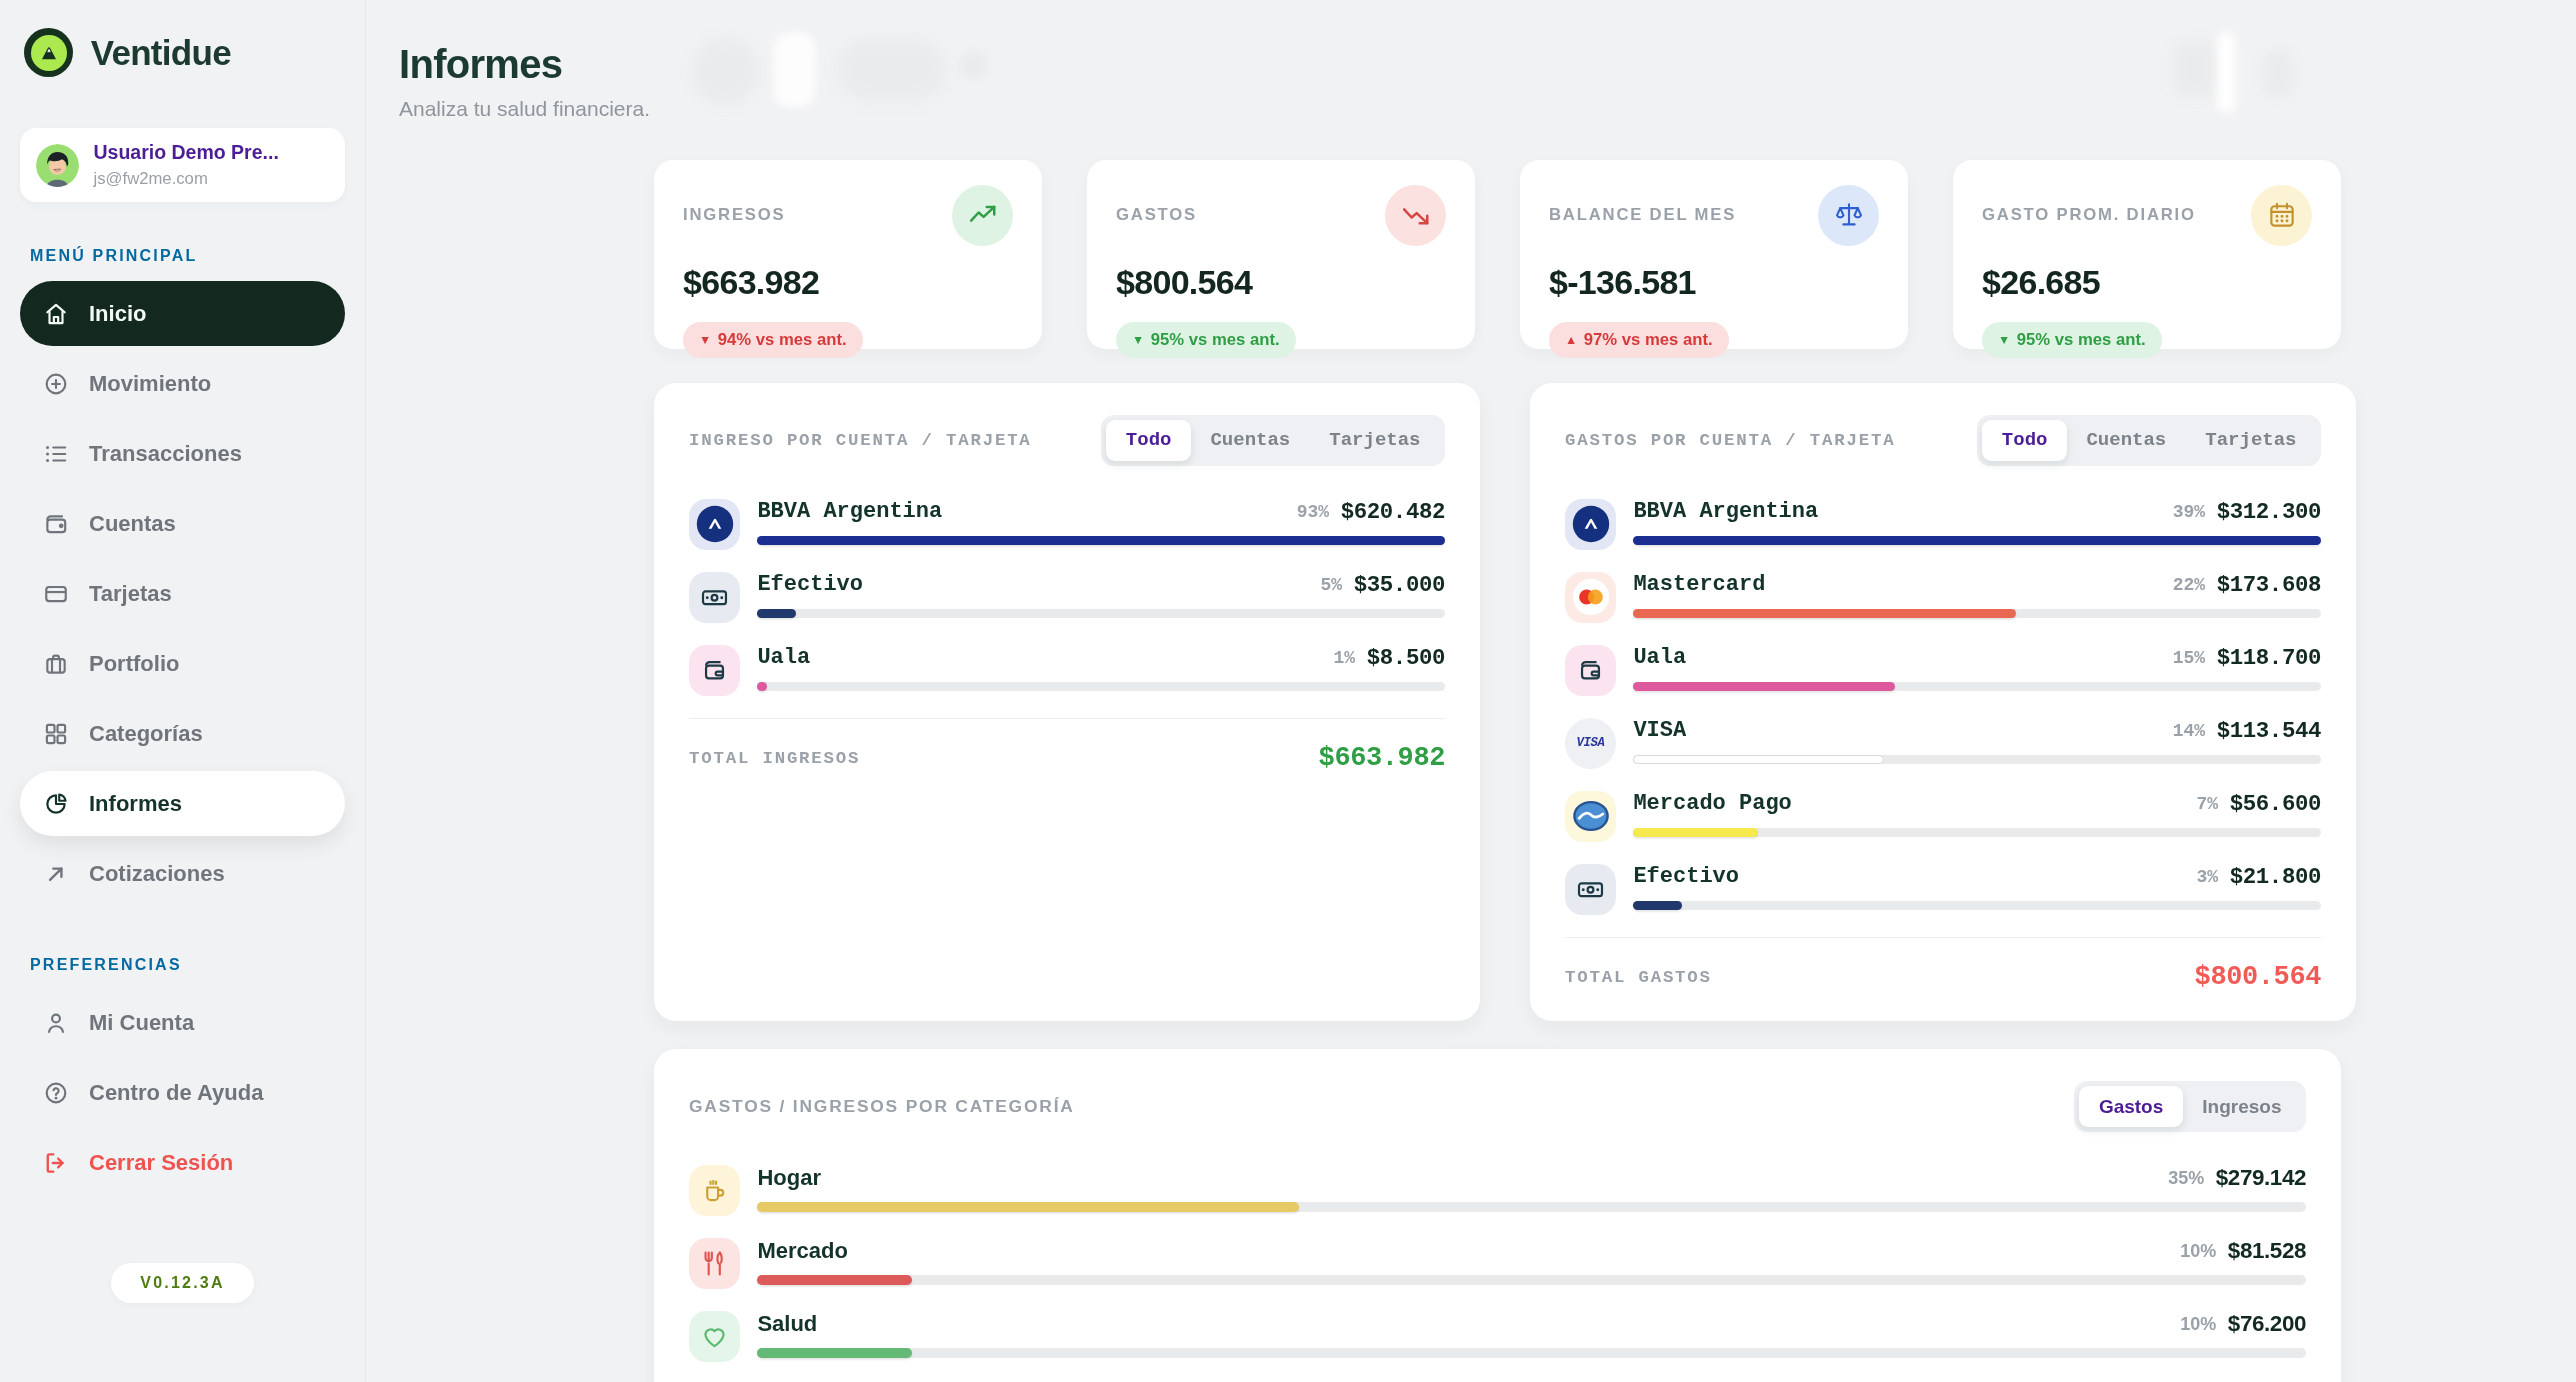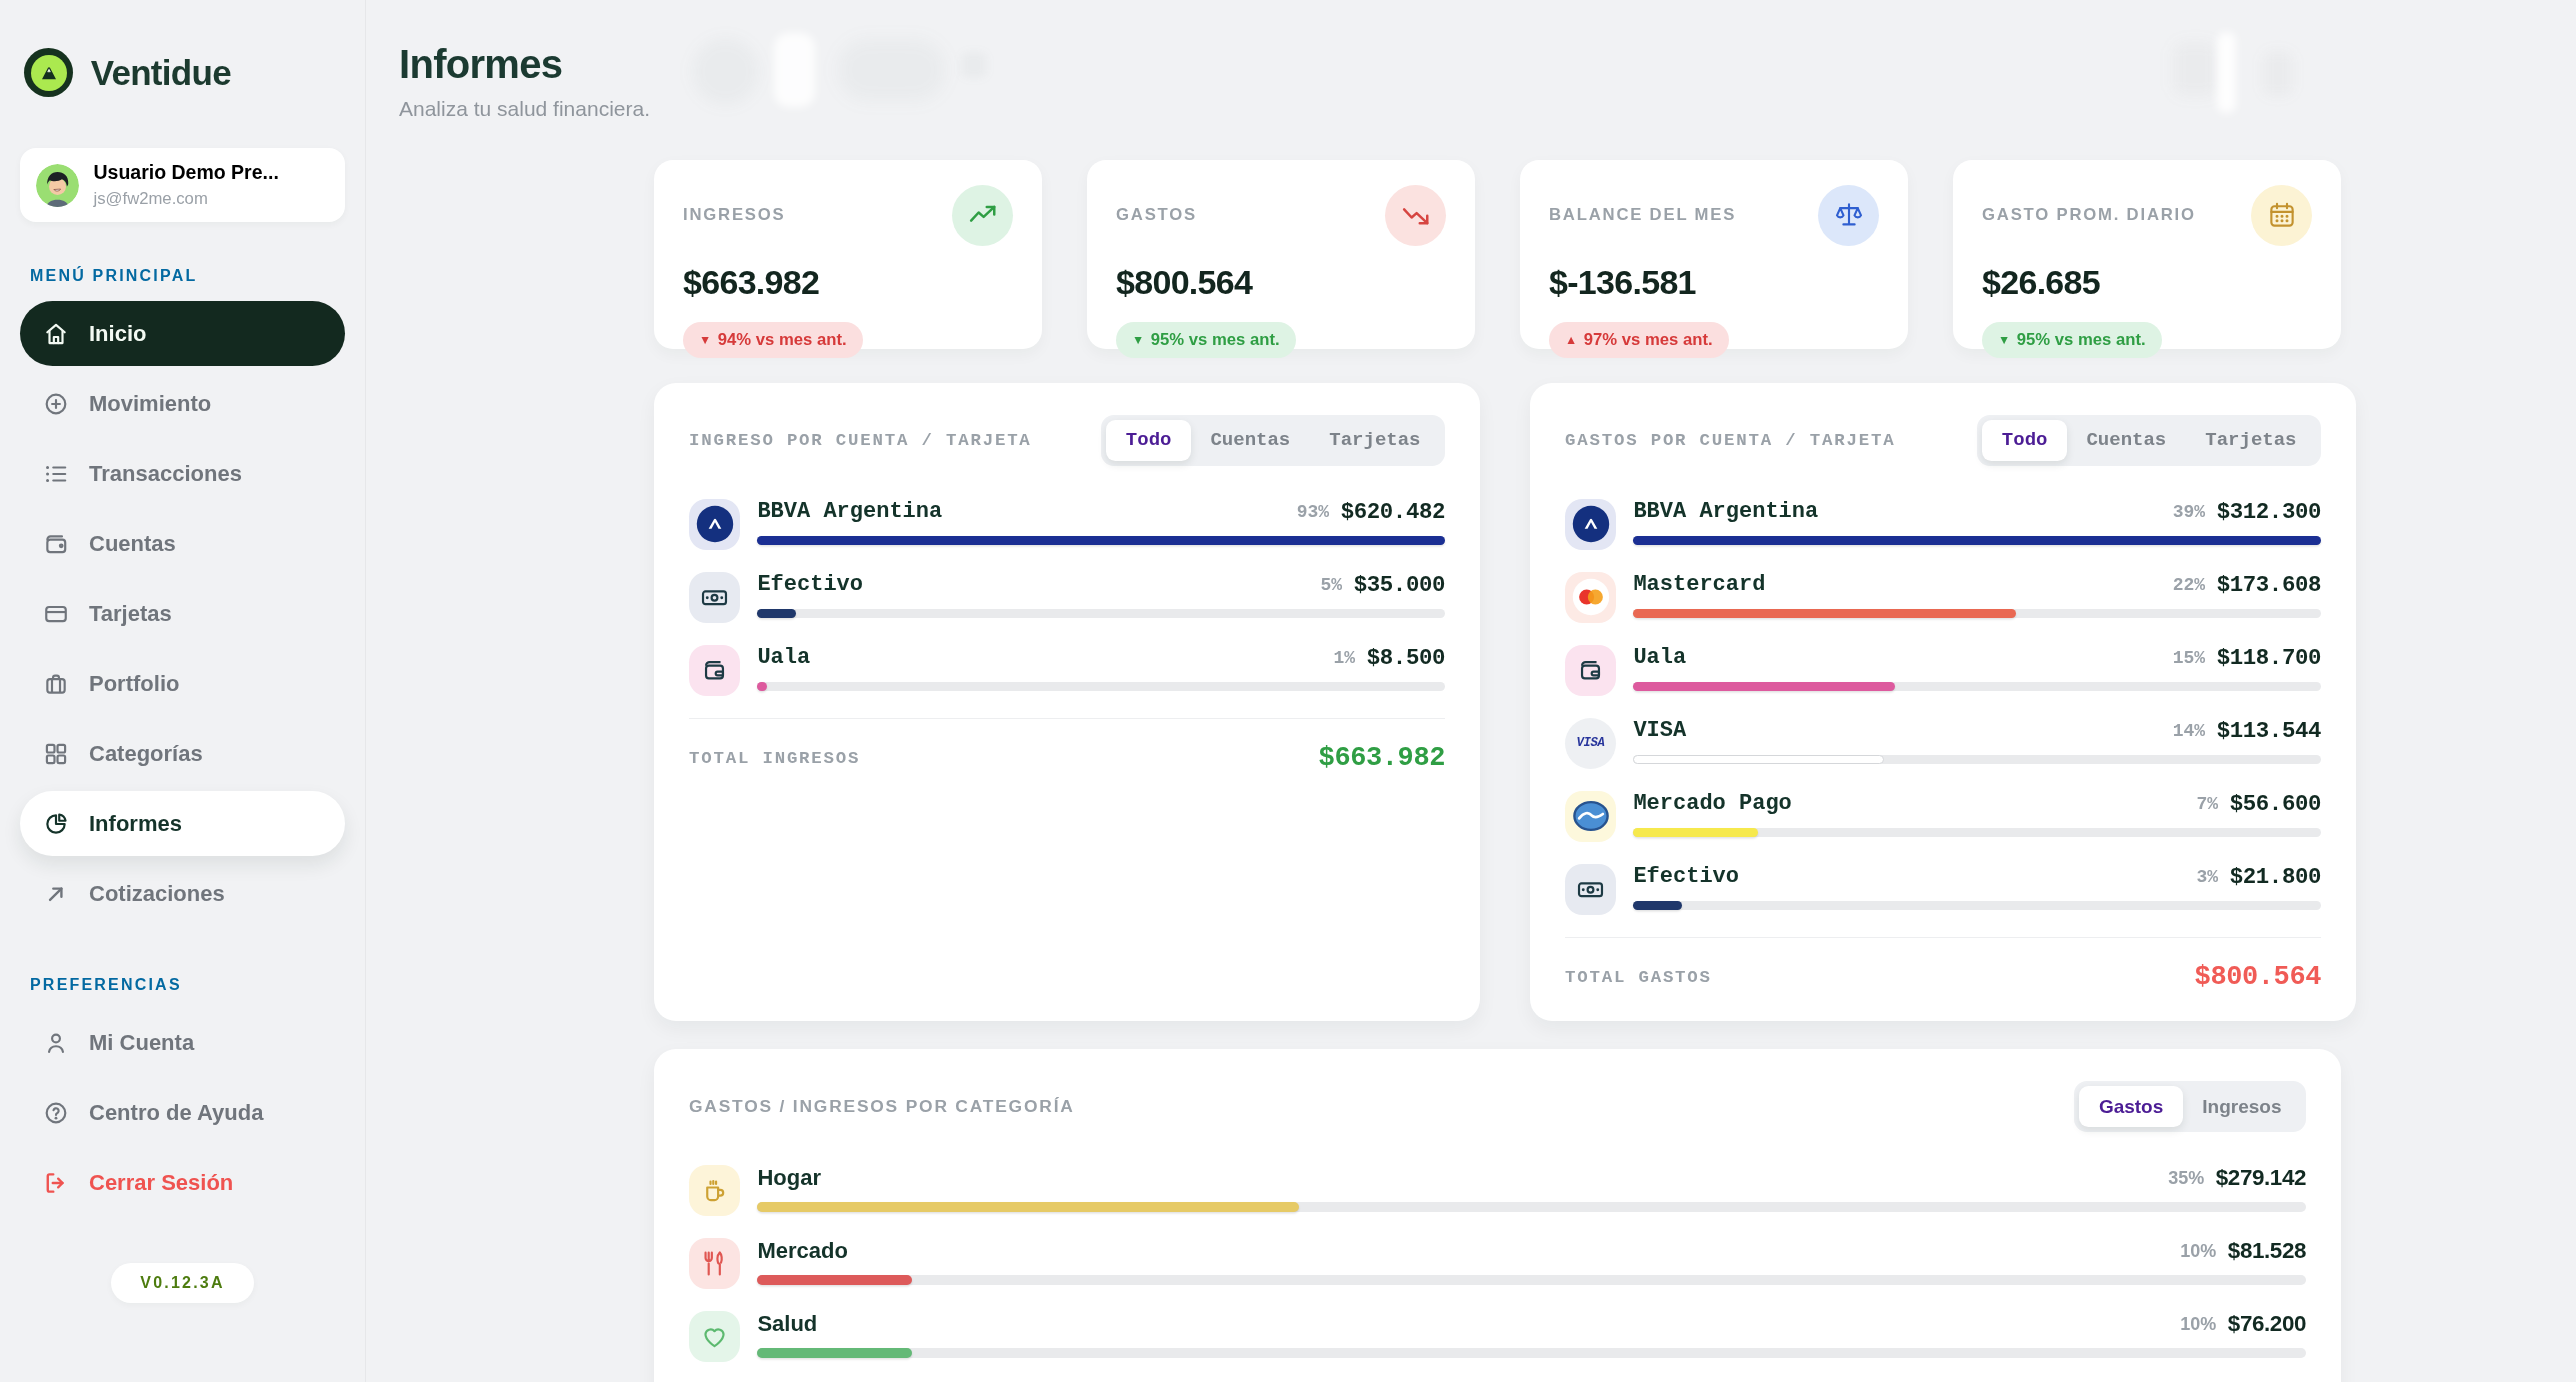--- a/index.html
+++ b/index.html
@@ -7,42 +7,42 @@
   body {
     font-family:"Liberation Sans", sans-serif;
     background:#f1f2f4;
     color:#16332a;
     display:flex;
   }
   
   .sidebar {
     width:366px; height:1383px; flex:0 0 366px;
     border-right:1.4px solid #e6e7e9;
-    padding:48px 20px 80px 20px;
+    padding:28px 20px 80px 20px;
     display:flex; flex-direction:column;
   }
   .brand { display:flex; align-items:center; gap:17.4px; padding:0 4.3px; margin-bottom:51px; }
   .logo-ring {
     width:49px; height:49px; border-radius:50%;
     background:#16321f; display:flex; align-items:center; justify-content:center;
     flex:0 0 49px;
   }
   .logo-inner {
     width:36px; height:36px; border-radius:50%;
     background:#abe94f; display:flex; align-items:center; justify-content:center;
   }
   .brand-name { font-size:35px; font-weight:bold; color:#1c3a2f; letter-spacing:-0.7px; }
   .user-card {
     background:#fff; border-radius:16px; padding:13px 16px;
     display:flex; align-items:center; gap:14.5px;
     box-shadow:0 2.2px 7.2px rgba(20,40,30,.04);
     cursor:pointer;
   }
   .avatar { width:43px; height:43px; border-radius:50%; overflow:hidden; flex:0 0 43px; }
-  .user-name { font-size:19.5px; font-weight:bold; color:#000000; white-space:nowrap; }
+  .user-name { font-size:19.5px; font-weight:bold; color:#4c1d95; white-space:nowrap; }
   .user-mail { font-size:16.7px; color:#9aa0a7; margin-top:5px; }
   .section-label {
     font-size:16px; font-weight:bold; letter-spacing:2.2px; color:#0369a1;
     margin:45px 0 16px 10px;
   }
   .nav-item {
     display:flex; align-items:center; gap:20px;
     height:65px; padding:0 23px; margin-bottom:5px;
     border-radius:33px; font-size:22px; font-weight:600; color:#70757c;
     cursor:pointer;

